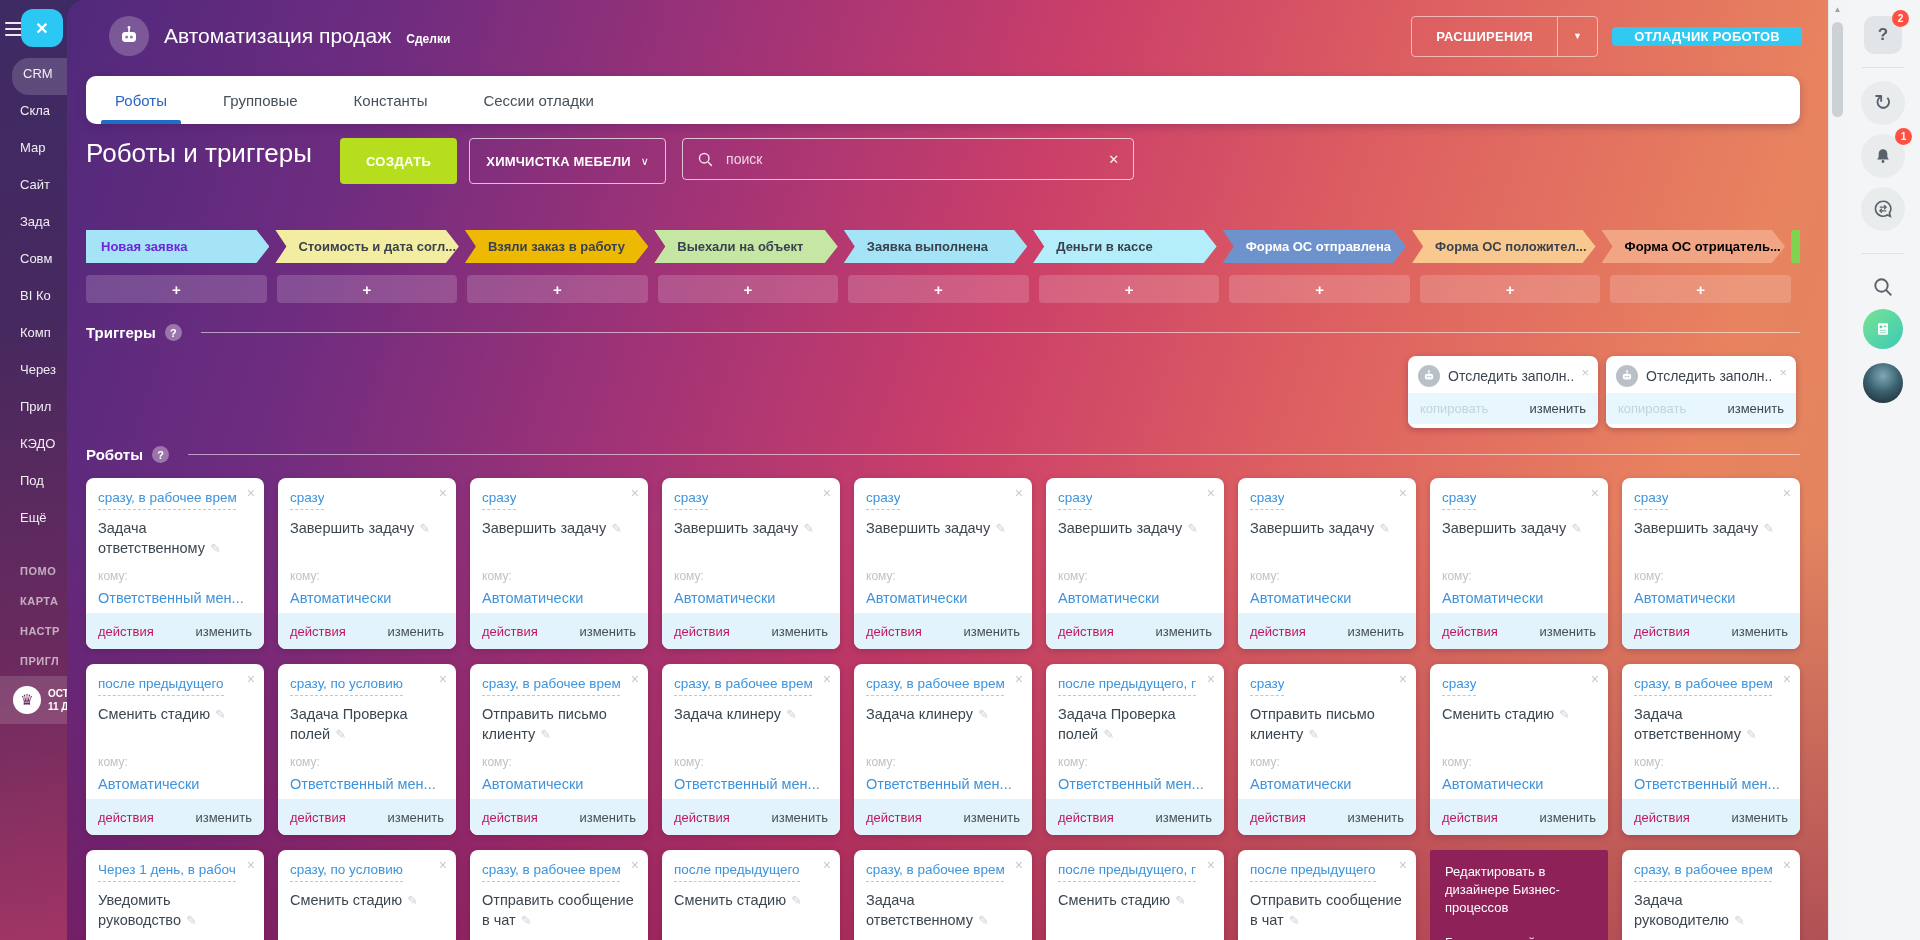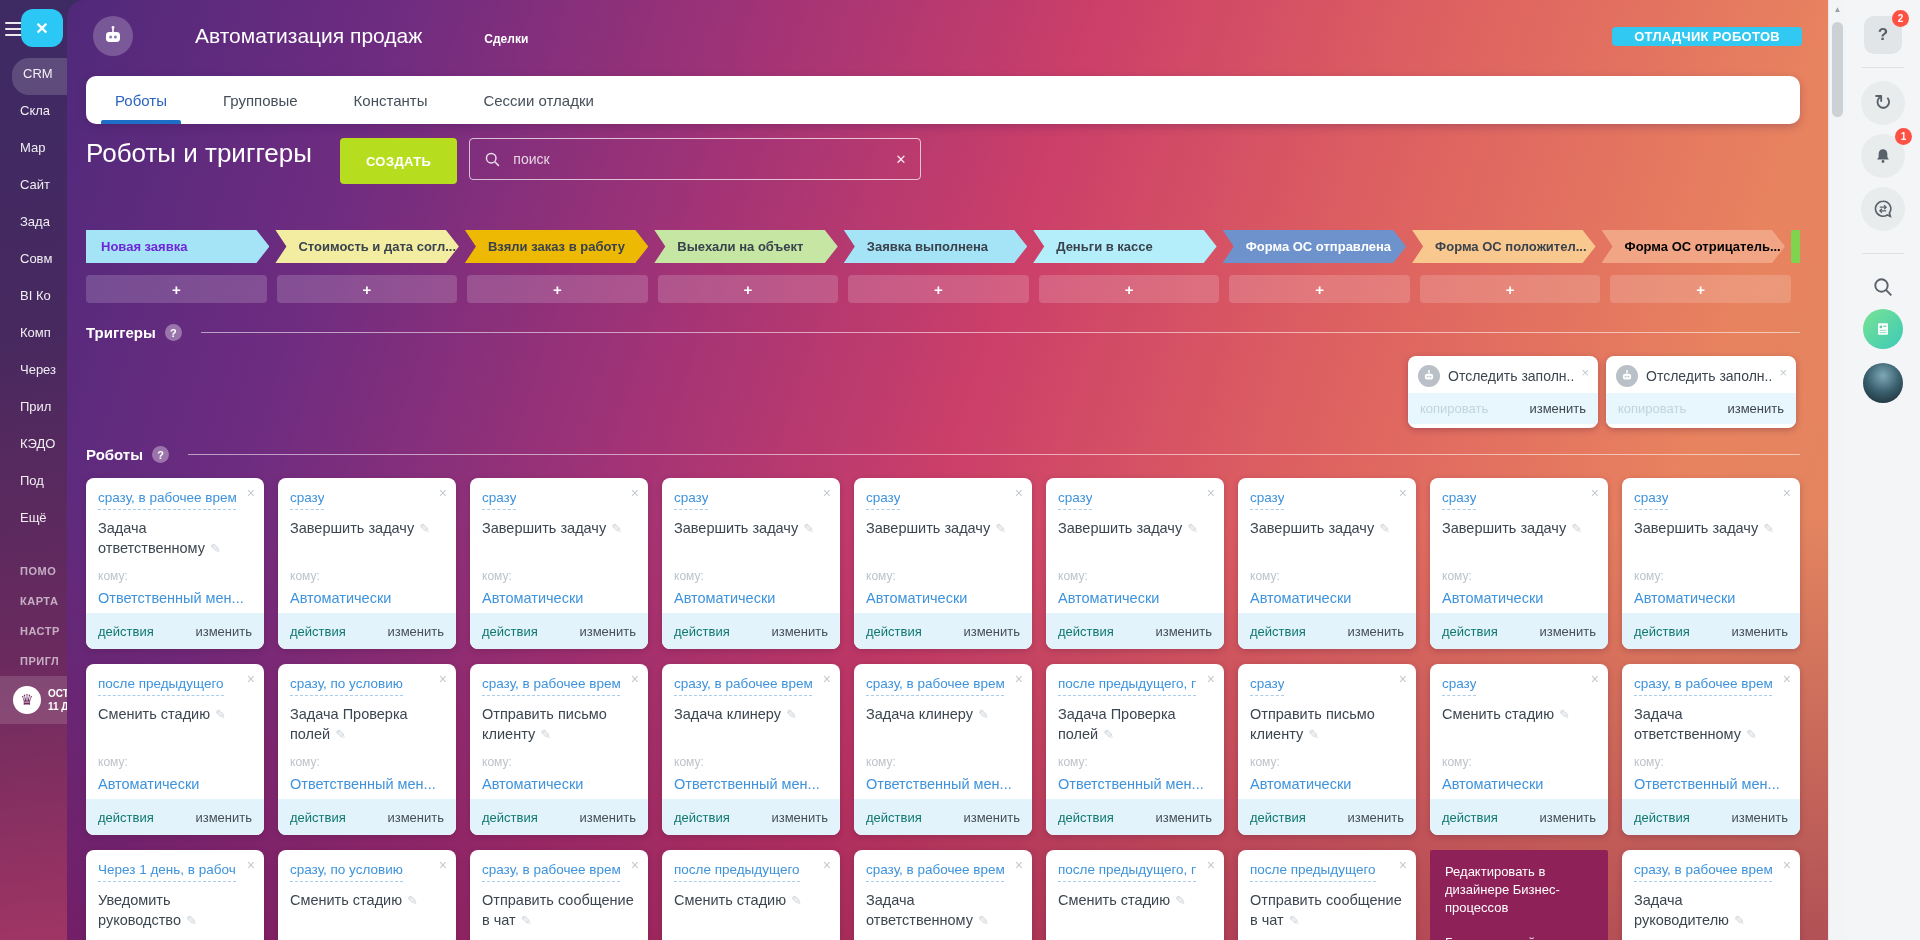--- a/index.html
+++ b/index.html
@@ -24,21 +24,21 @@
     display:flex;align-items:center;justify-content:center;font-size:15px;}
   .plan .txt{color:#fff;font-size:10px;font-weight:700;line-height:1.35;white-space:nowrap;}
 
   
   .main{position:absolute;left:67px;top:0;width:1761px;height:940px;border-top-left-radius:18px;
     background:
      linear-gradient(180deg, rgba(0,0,0,0) 55%, rgba(122,16,73,.45) 100%),
      linear-gradient(108deg,#50297b 0%,#6e2c80 16%,#a23376 34%,#cb3f69 50%,#dd5f61 66%,#e8835f 86%,#df8660 100%);
     overflow:hidden;}
 
-  .app-header{position:absolute;top:0;left:0;right:0;height:72px;display:flex;align-items:center;padding:0 26px;gap:47px;}
+  .app-header{position:absolute;top:0;left:16px;right:0;height:72px;display:flex;align-items:center;padding:0 26px;}
   .bot-avatar{width:40px;height:40px;border-radius:50%;background:rgba(255,255,255,.22);
     display:flex;align-items:center;justify-content:center;}
   .app-title{font-size:21px;color:#fff;margin-left:15px;}
   .app-sub{font-size:12px;color:#fff;font-weight:700;margin-left:15px;margin-top:5px;}
   .hdr-right{margin-left:auto;display:flex;align-items:center;}
   .btn-ext{display:flex;align-items:stretch;border:1px solid rgba(255,255,255,.55);border-radius:4px;color:#fff;
     font-weight:700;font-size:13px;letter-spacing:.3px;cursor:pointer;}
   .btn-ext .lbl{padding:12px 24px;}
   .btn-ext .caret{border-left:1px solid rgba(255,255,255,.55);padding:0 15px;font-size:9px;display:flex;align-items:center;}
   .btn-debug{margin-left:14px;background:#31c8f2;color:#fff;font-weight:700;font-size:13px;letter-spacing:.3px;
@@ -104,21 +104,21 @@
     box-shadow:0 2px 6px rgba(70,20,60,.25);overflow:hidden;}
   .rc-when{color:#3e93dc;font-size:13.5px;border-bottom:1px dashed #a9cdea;line-height:1.55;cursor:pointer;
     display:inline-block;max-width:calc(100% - 16px);white-space:nowrap;overflow:hidden;}
   .rc-x{position:absolute;top:7px;right:9px;color:#c3cad0;font-size:14px;cursor:pointer;}
   .rc-what{margin-top:4px;color:#3c4650;font-size:14.5px;line-height:1.4;min-height:42px;}
   .rc-pencil{color:#ccd2d8;font-size:13px;margin-left:5px;cursor:pointer;}
   .rc-to-label{color:#bcc3ca;font-size:12px;margin-top:9px;}
   .rc-to{color:#3e93dc;font-size:14.5px;margin-top:7px;cursor:pointer;white-space:nowrap;overflow:hidden;}
   .rc-foot{position:absolute;left:0;right:0;bottom:0;height:36px;background:#e2f3fb;display:flex;
     align-items:center;justify-content:space-between;padding:0 12px;font-size:13px;}
-  .rc-actions{color:#0f766e;cursor:pointer;} .rc-edit{color:#474f57;cursor:pointer;}
+  .rc-actions{color:#be185d;cursor:pointer;} .rc-edit{color:#474f57;cursor:pointer;}
   .mcard{background:#8e2158;border-radius:2px;color:#fff;font-size:13px;padding:13px 15px;height:171px;line-height:1.4;}
   .mcard .mi{cursor:pointer;}
   .mcard .mi + .mi{margin-top:16px;}
 
   
   .vscroll{position:absolute;left:1828px;top:0;width:18px;height:940px;background:#f3f4f5;border-left:1px solid #e4e6e8;}
   .vs-up{height:18px;display:flex;align-items:center;justify-content:center;color:#9aa0a6;font-size:8px;cursor:pointer;}
   .vs-thumb{position:absolute;top:22px;left:3px;width:11px;height:95px;background:#ccd1d5;border-radius:6px;cursor:pointer;}
 
   
@@ -185,34 +185,42 @@
           <line x1="12" y1="4" x2="12" y2="8" stroke="#fff" stroke-width="1.6"></line>
           <circle cx="12" cy="3.4" r="1.4" fill="#fff"></circle>
           <rect x="5" y="8" width="14" height="10" rx="3.4" fill="#fff"></rect>
           <circle cx="9.6" cy="13" r="1.5" fill="#8a7cae"></circle>
           <circle cx="14.4" cy="13" r="1.5" fill="#8a7cae"></circle>
         </svg>
     </span>
     <span class="app-title">Автоматизация продаж</span>
     <span class="app-sub">Сделки</span>
     <span class="hdr-right">
+      <span class="btn-ext">
+        <span class="lbl">РАСШИРЕНИЯ</span>
+        <span class="caret">▼</span>
+      </span>
       <button class="btn-debug">ОТЛАДЧИК РОБОТОВ</button>
     </span>
   </div>
 
   <div class="tabbar">
     <div class="tab active">Роботы</div>
     <div class="tab">Групповые</div>
     <div class="tab">Константы</div>
     <div class="tab">Сессии отладки</div>
   </div>
 
   <div class="toolbar">
     <span class="section-title">Роботы и триггеры</span>
     <button class="btn-create">СОЗДАТЬ</button>
+    <span class="funnel-select">
+      <span>ХИМЧИСТКА МЕБЕЛИ</span>
+      <span class="fcaret">∨</span>
+    </span>
     <span class="searchbox">
       <svg width="17" height="17" viewBox="0 0 20 20">
           <circle cx="8.5" cy="8.5" r="5.6" fill="none" stroke="rgba(255,255,255,.85)" stroke-width="1.7"></circle>
           <line x1="13" y1="13" x2="17.5" y2="17.5" stroke="rgba(255,255,255,.85)" stroke-width="1.7"></line>
         </svg>
       <input class="sinput" placeholder="поиск" style="">
       <span class="clear">✕</span>
     </span>
   </div>
 

